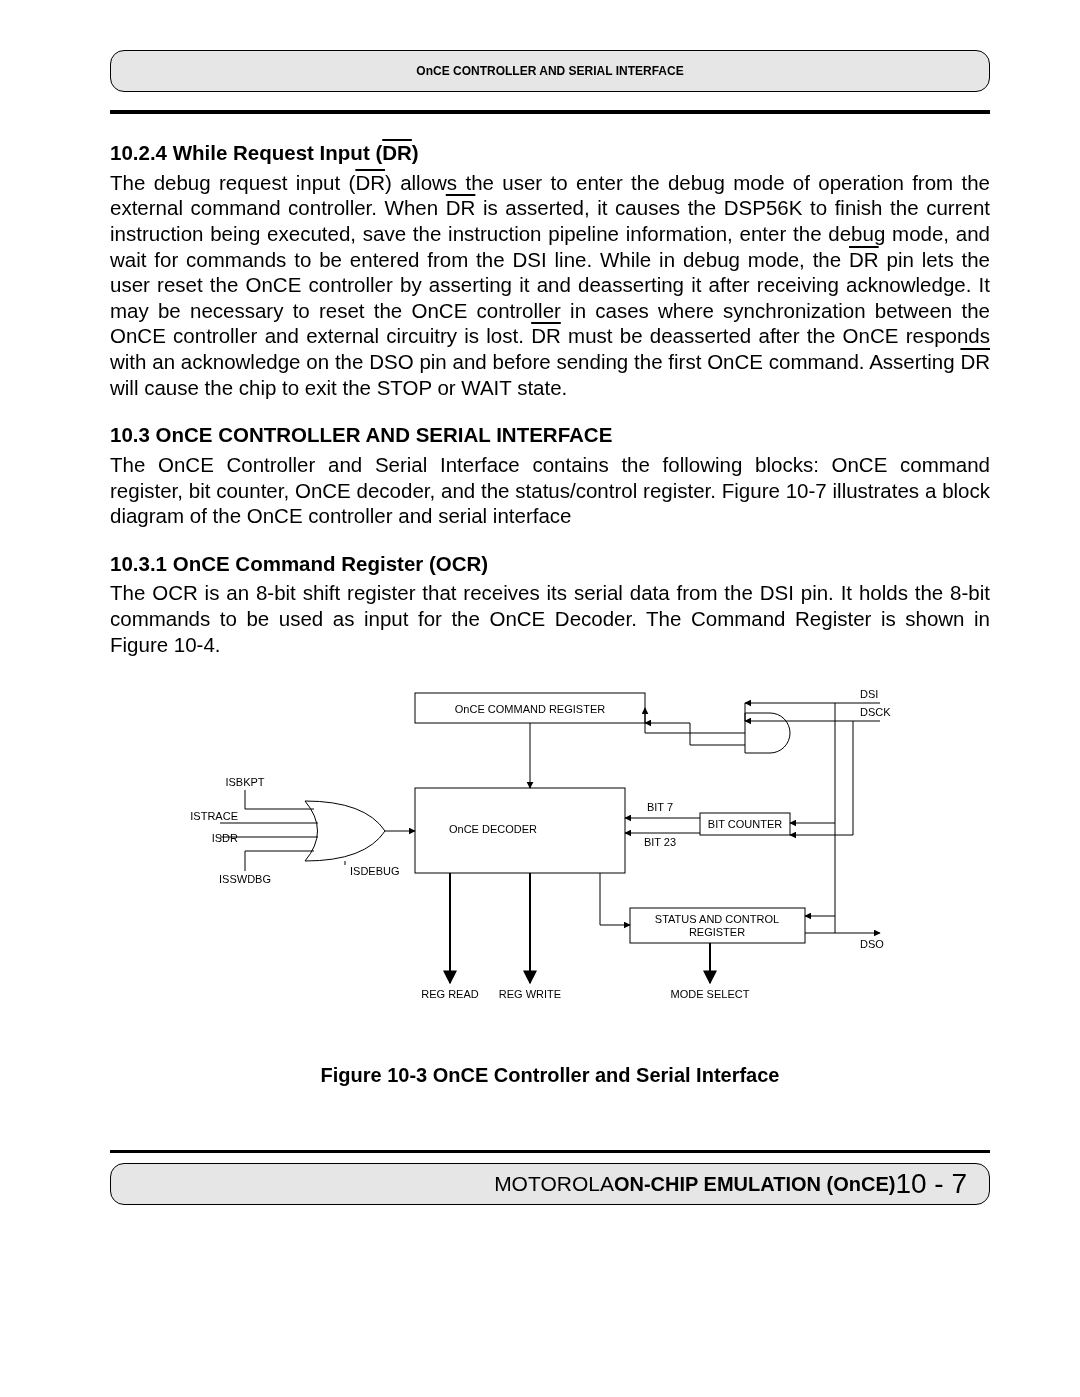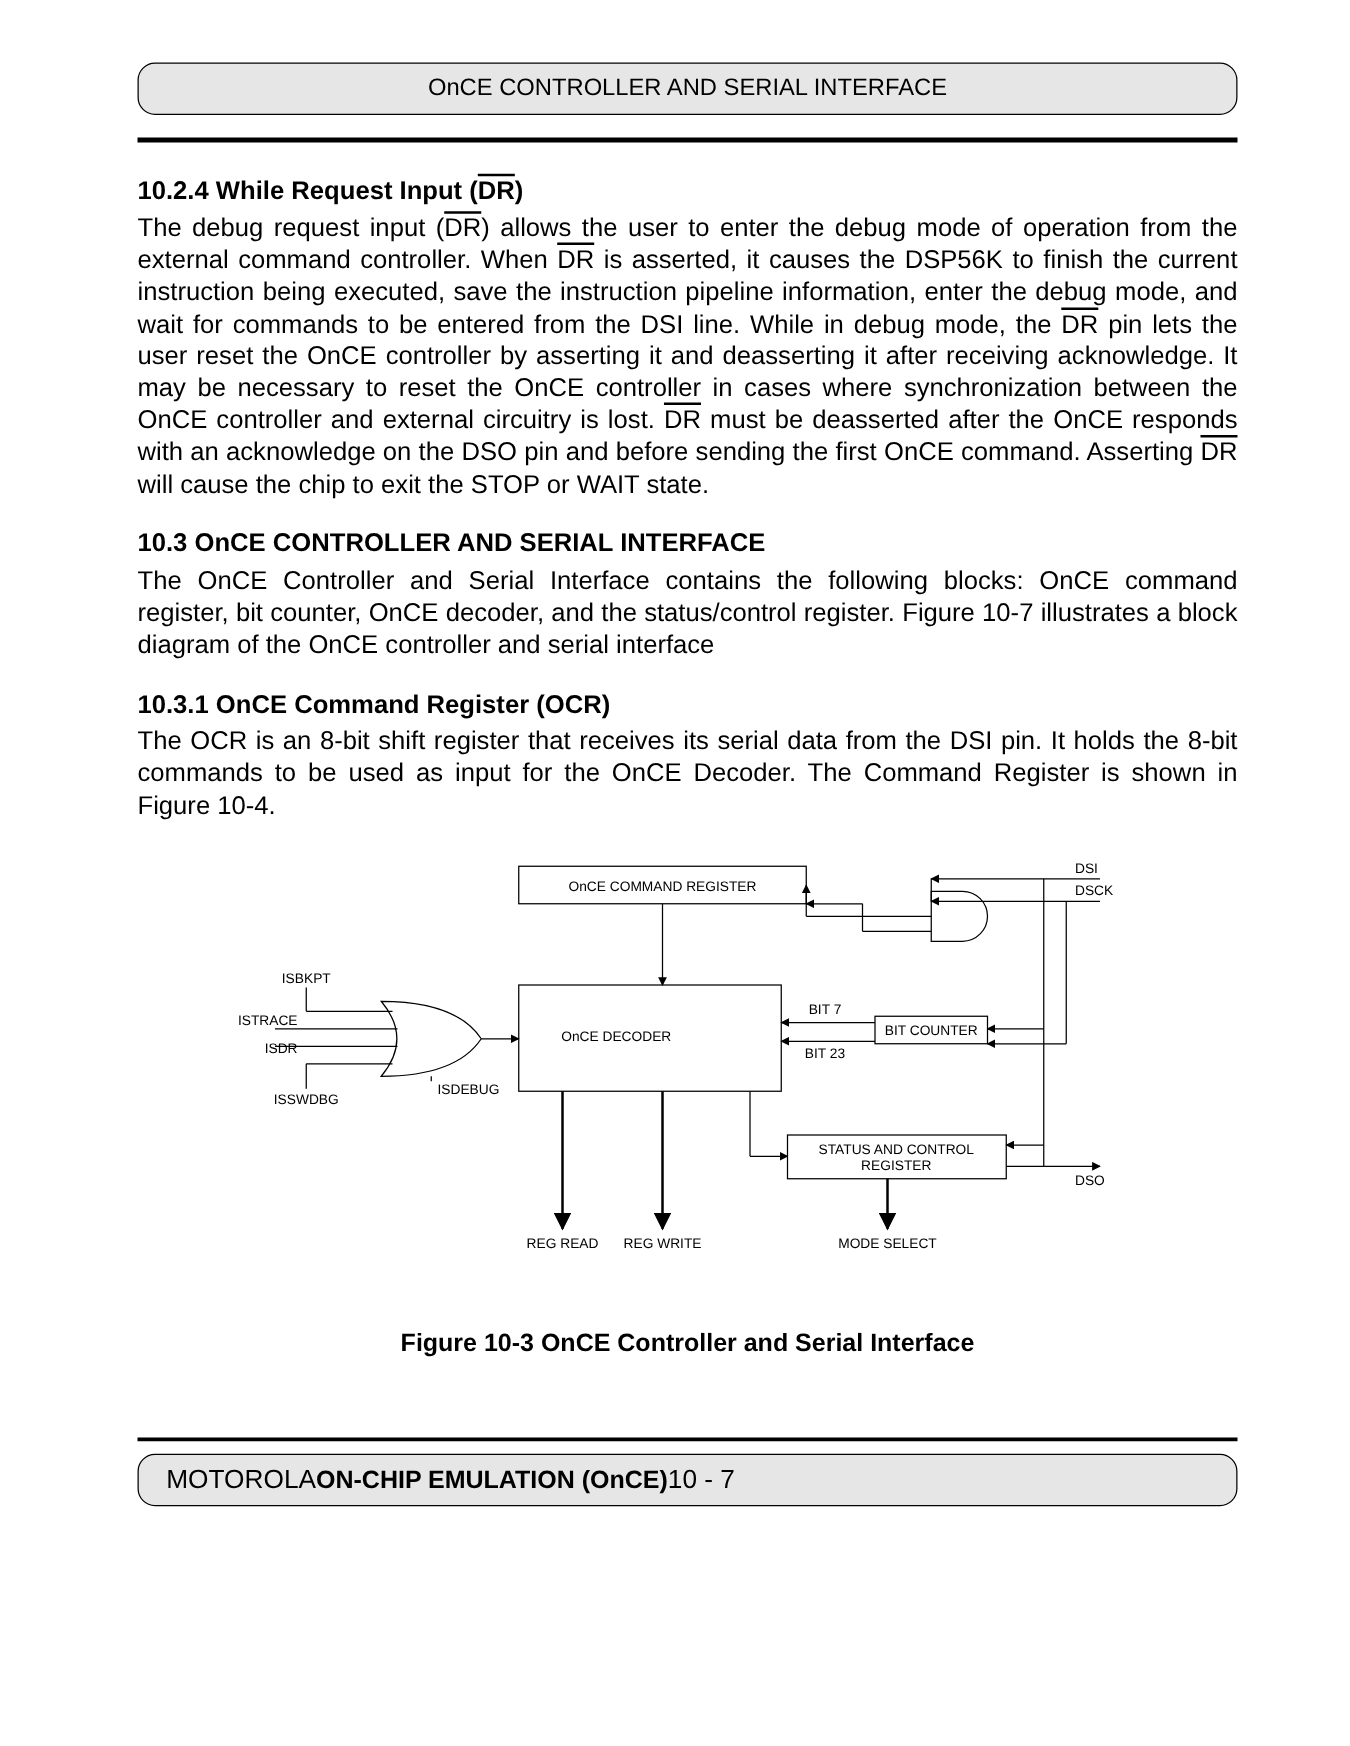--- a/index.html
+++ b/index.html
@@ -20,22 +20,22 @@
     border: 1px solid #000;
     border-radius: 14px;
     background: #e6e6e6;
     height: 40px;
     display: flex;
     align-items: center;
     justify-content: center;
     margin-top: 10px;
   }
   .header-band-text {
-    font-weight: normal;
-    font-size: 19px;
+    font-weight: bold;
+    font-size: 12px;
   }
   .rule {
     height: 4px;
     background: #000;
     margin: 18px 0 26px 0;
   }
   .content {
     font-size: 20.5px;
     line-height: 1.25;
   }
@@ -72,26 +72,26 @@
     margin-top: 62px;
     margin-bottom: 10px;
   }
   .footer-band {
     border: 1px solid #000;
     border-radius: 14px;
     background: #e6e6e6;
     height: 40px;
     display: flex;
     align-items: center;
-    justify-content: flex-start;
+    justify-content: flex-end;
     padding: 0 22px;
   }
   .footer-left { font-size: 21px; }
   .footer-center { font-weight: bold; font-size: 20px; }
-  .footer-right { font-size: 21px; }
+  .footer-right { font-size: 28px; }
 
   .dlbl { font-family: Arial, Helvetica, sans-serif; font-size: 11px; }
 </style>
 </head>
 <body>
 
 <div class="page">
 
   <div class="header-band">
     <span class="header-band-text">OnCE CONTROLLER AND SERIAL INTERFACE</span>

